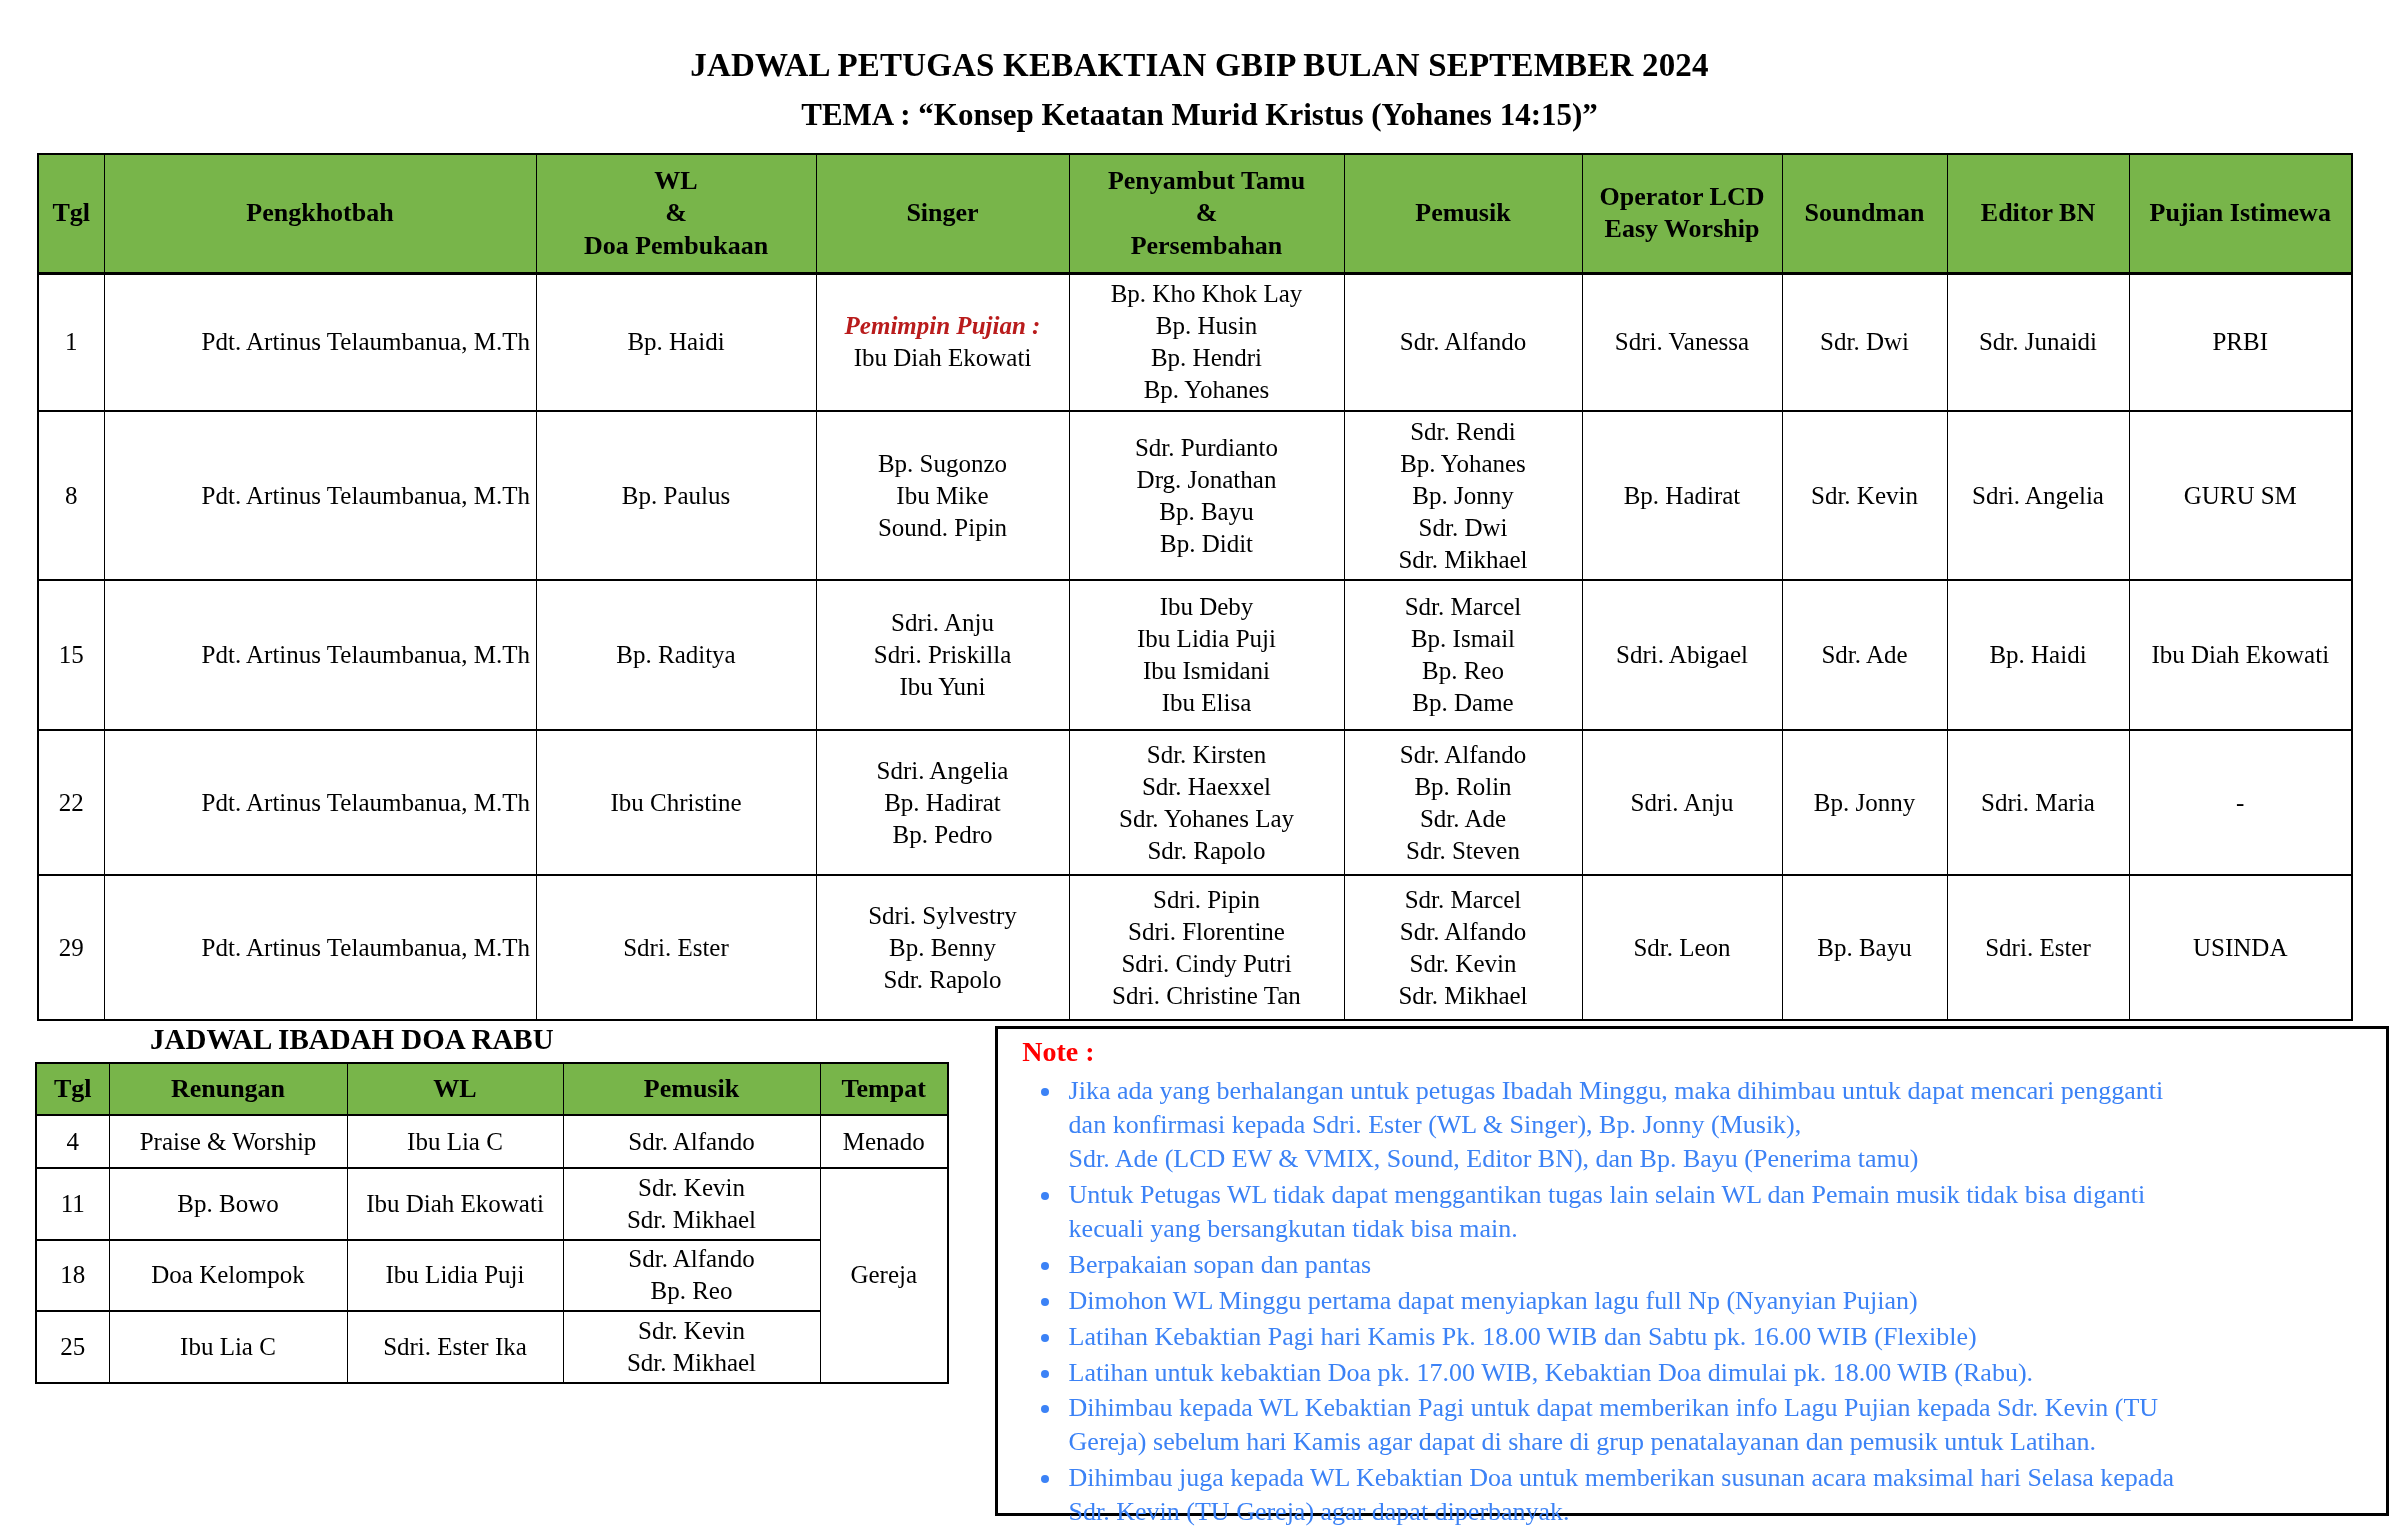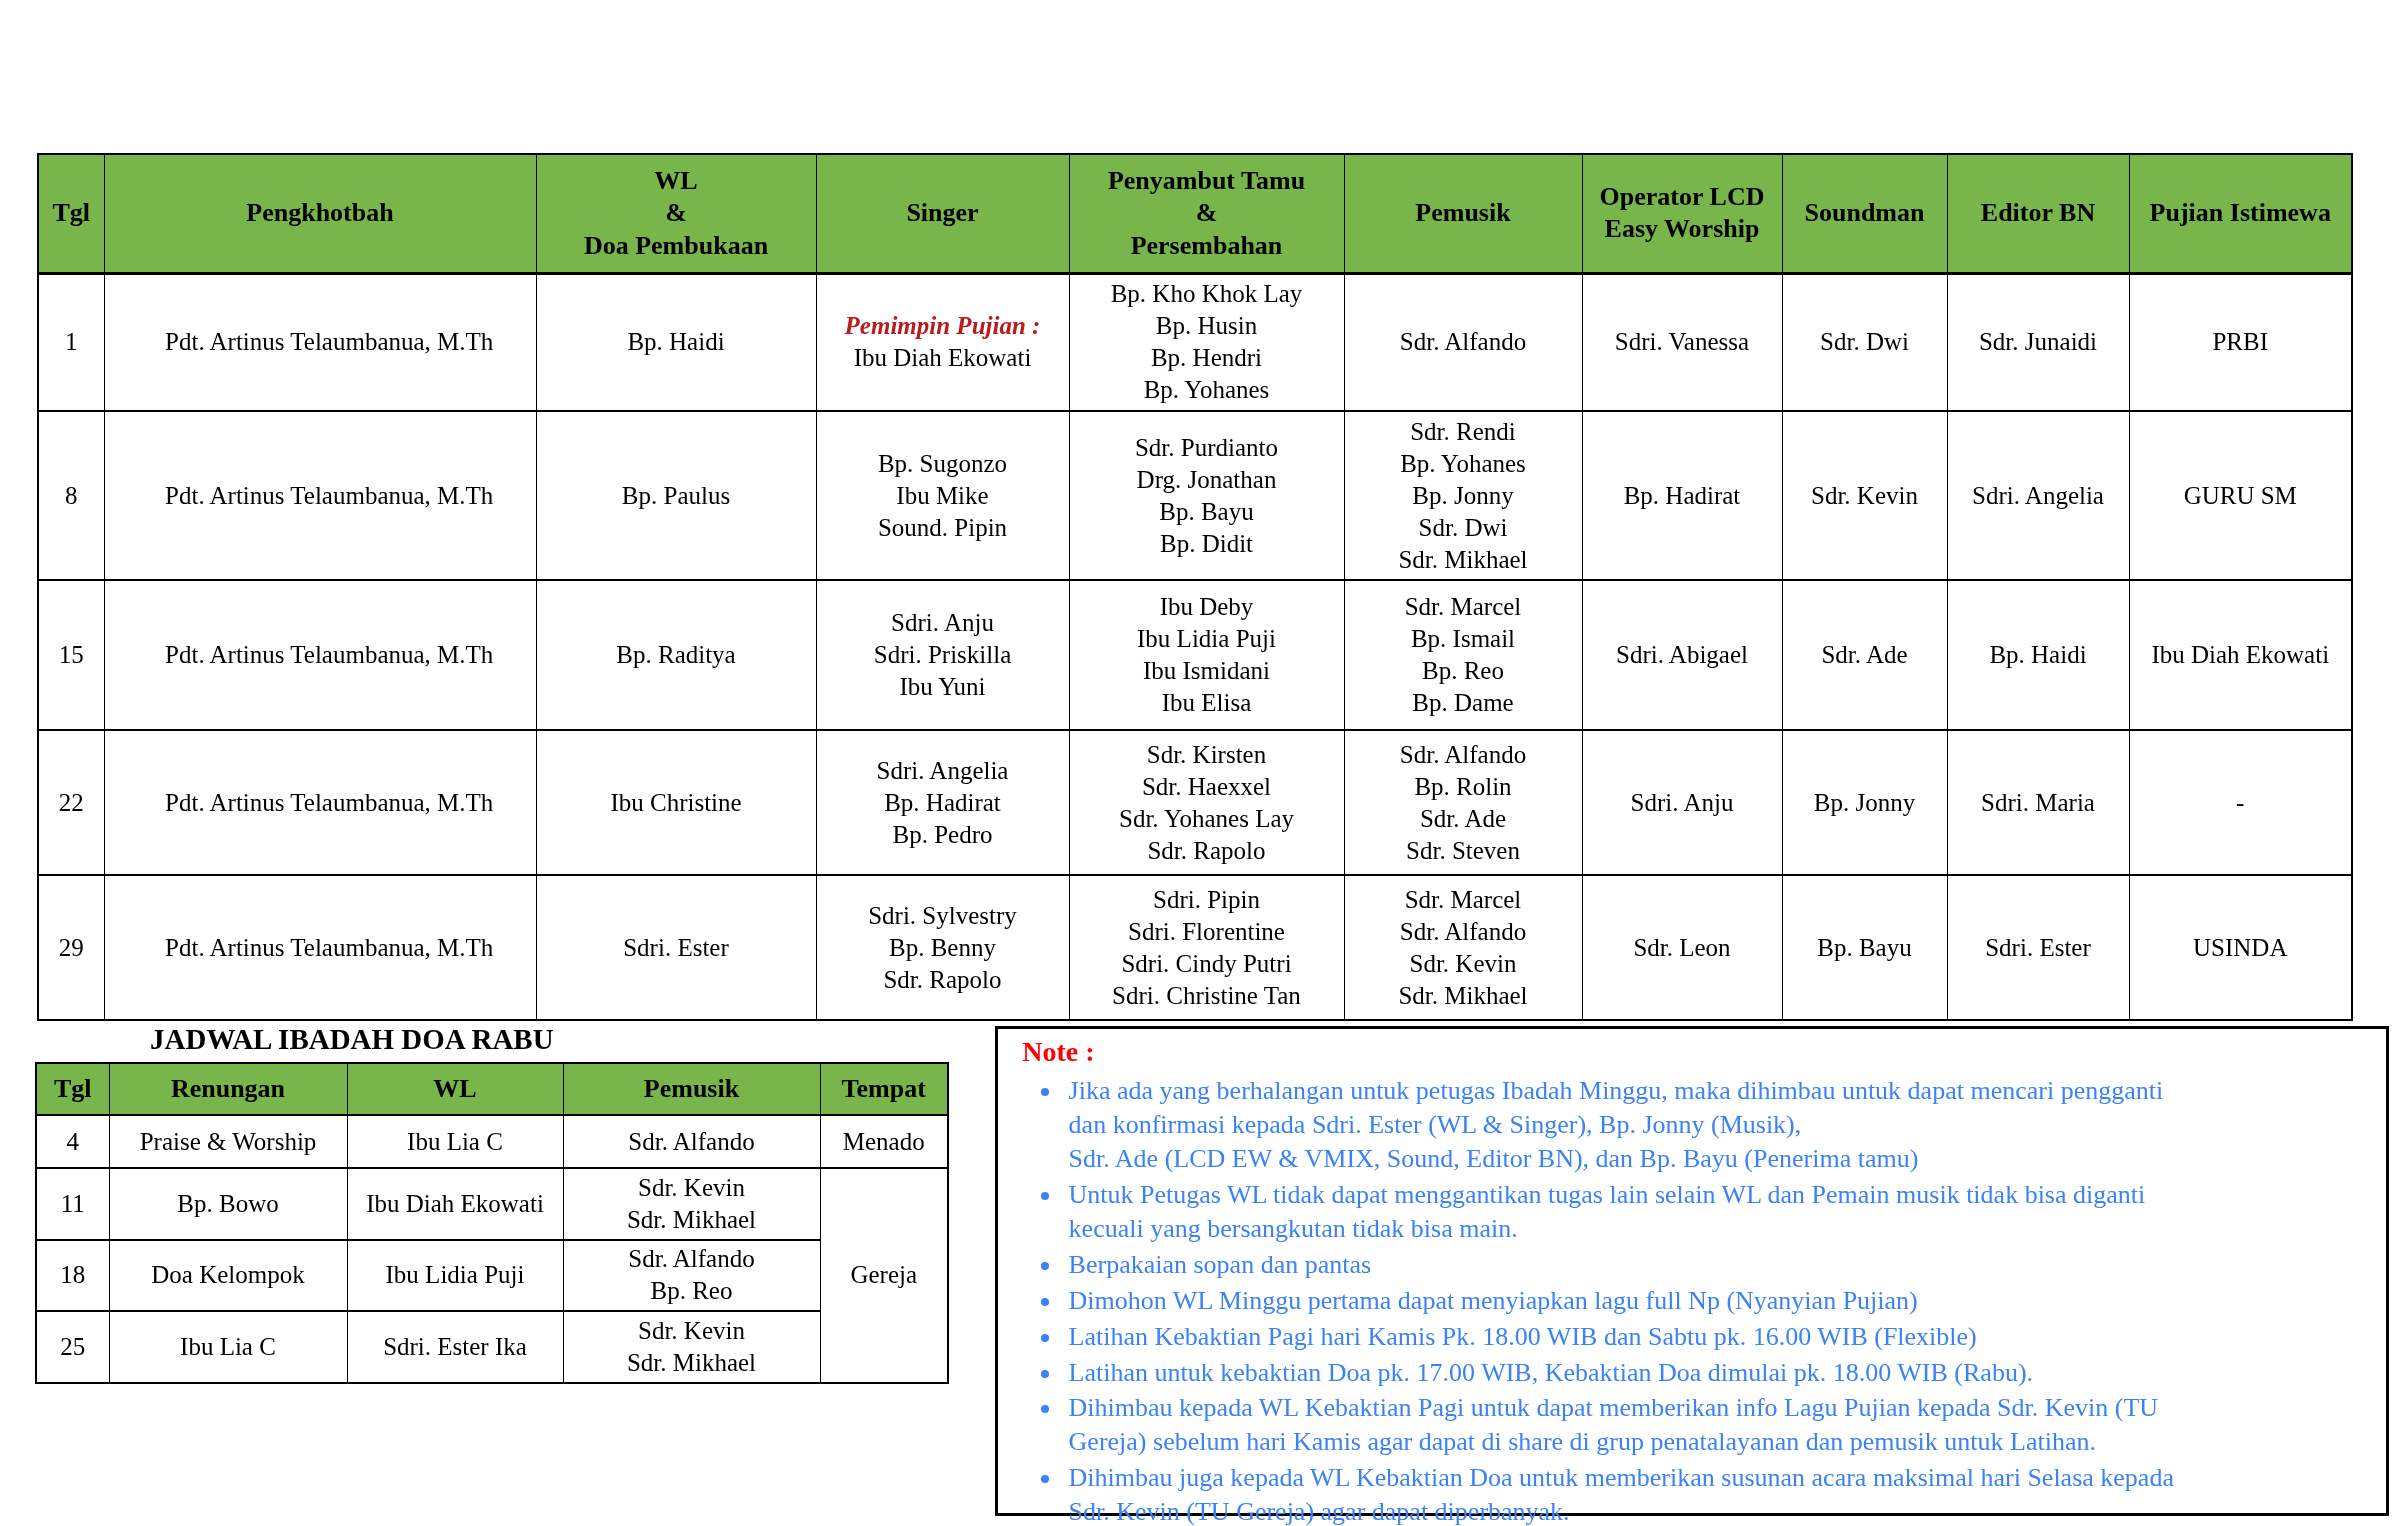--- a/index.html
+++ b/index.html
@@ -17,21 +17,21 @@
   th,td{border:1.9px solid #000;vertical-align:middle;text-align:center;
         white-space:pre-line;overflow:hidden;padding:2.8px 5.6px;}
   th{background:#78B54A;font-weight:bold;font-size:26px;line-height:1.25;}
   td{font-size:25px;line-height:1.28;}
 
   
   .main-table{position:absolute;left:37px;top:153px;width:2313px;border:2.8px solid #000;}
   .main-table thead tr{height:119px;}
   .main-table th{border-bottom-width:3.7px;}
   .main-table td{border-top-width:2.8px;}
-  .main-table td.cell-pengkhotbah{text-align:center;padding-left:24px;}
+  .main-table td.cell-pengkhotbah{text-align:right;padding-left:24px;}
   .singer-role{color:#b91c1c;font-style:italic;font-weight:600;display:block;}
   .singer-name{display:block;}
 
   
   .doa-title{position:absolute;left:150px;top:1023px;font-size:29px;font-weight:bold;}
   .doa-table{position:absolute;left:35px;top:1062px;width:913px;border:2.8px solid #000;}
   .doa-table thead tr{height:52px;}
   .doa-table td{border-top-width:2.8px;}
 
   
@@ -40,20 +40,24 @@
   .note-title{color:#FF0000;font-weight:bold;font-size:28px;margin:1.9px 0 5.6px 11.2px;}
   .note-list{margin:0;padding:0 0 0 52px;}
   .note-list li{color:#3b82f6;font-size:26px;line-height:34px;margin:0 0 1.9px 0;
                 padding-left:5.6px;white-space:pre-line;}
 </style>
 </head>
 <body>
 
 <div class="page">
 
+  <div class="titles">
+    <div class="title-main">JADWAL PETUGAS KEBAKTIAN GBIP BULAN SEPTEMBER 2024</div>
+    <div class="title-sub">TEMA : “Konsep Ketaatan Murid Kristus (Yohanes 14:15)”</div>
+  </div>
 
   <table class="main-table">
     <colgroup>
       <col style="width:66px">
         <col style="width:432px">
         <col style="width:280px">
       <col style="width:253px">
         <col style="width:275px">
         <col style="width:238px">
       <col style="width:200px">

